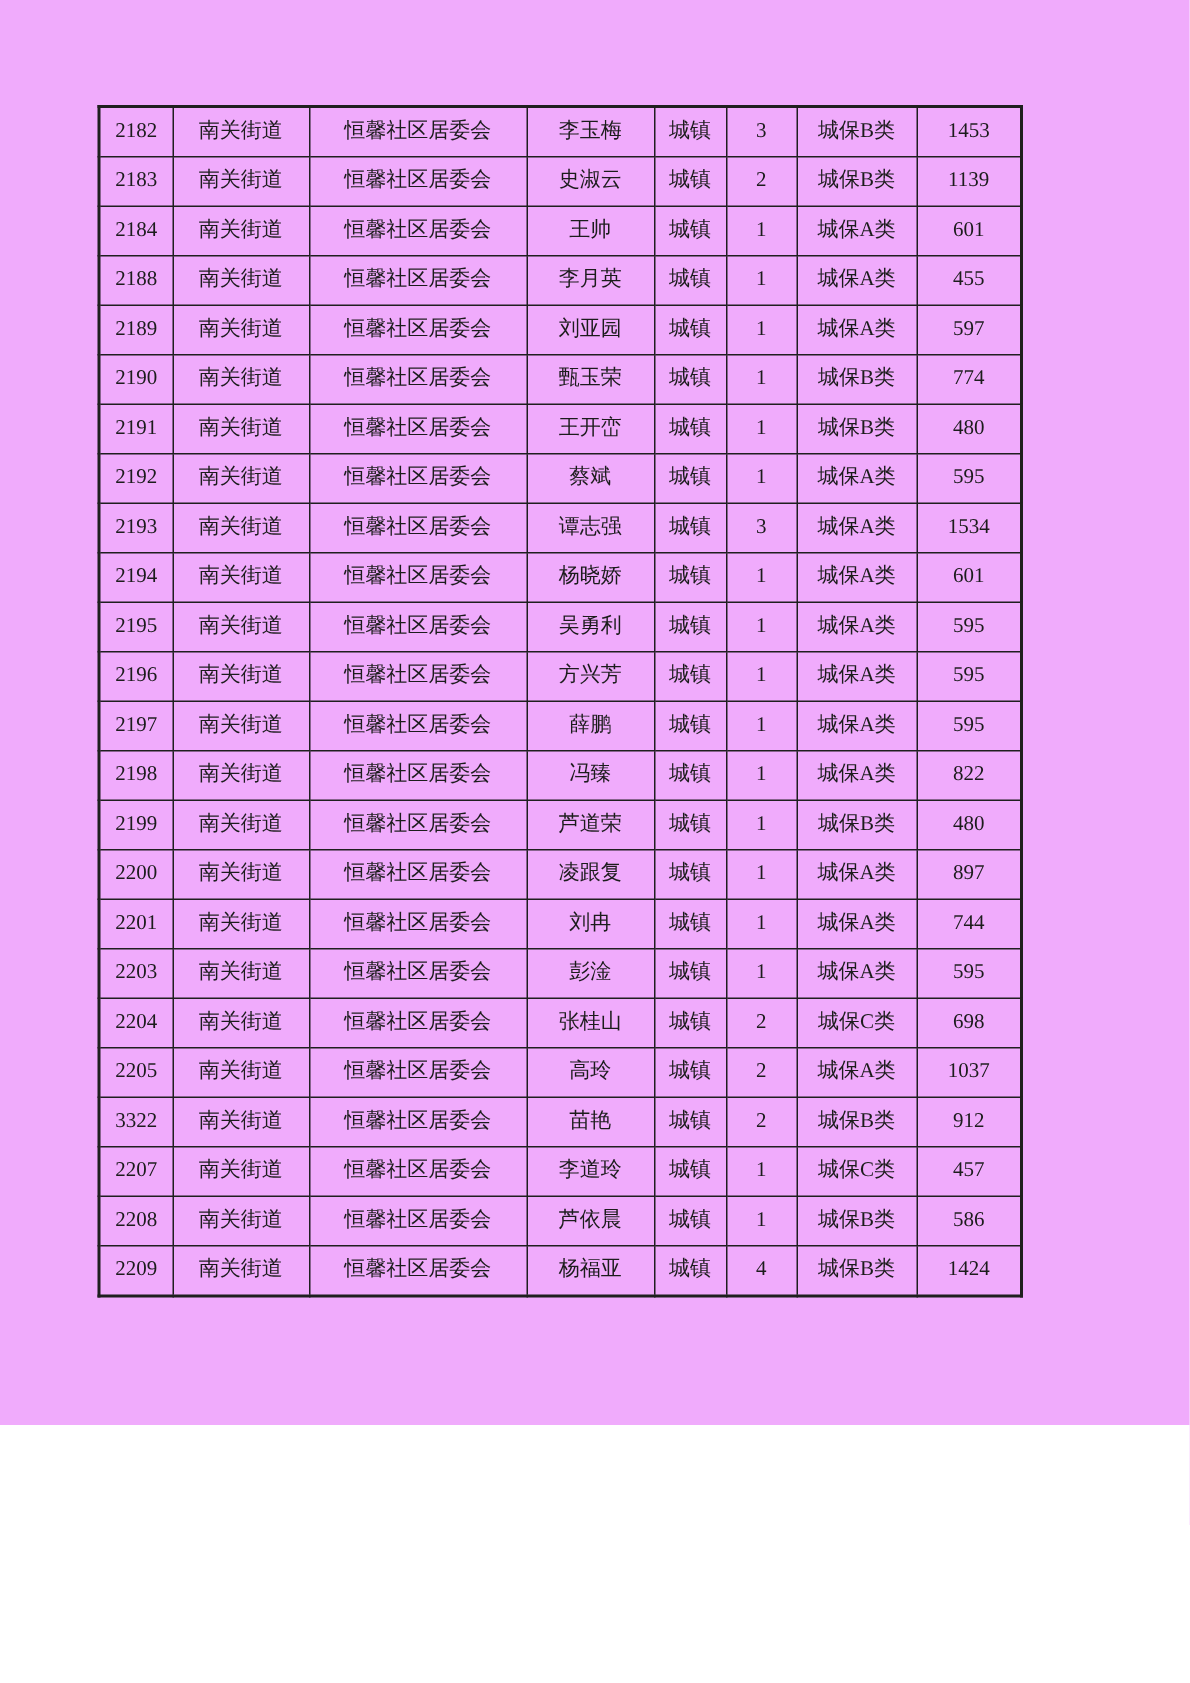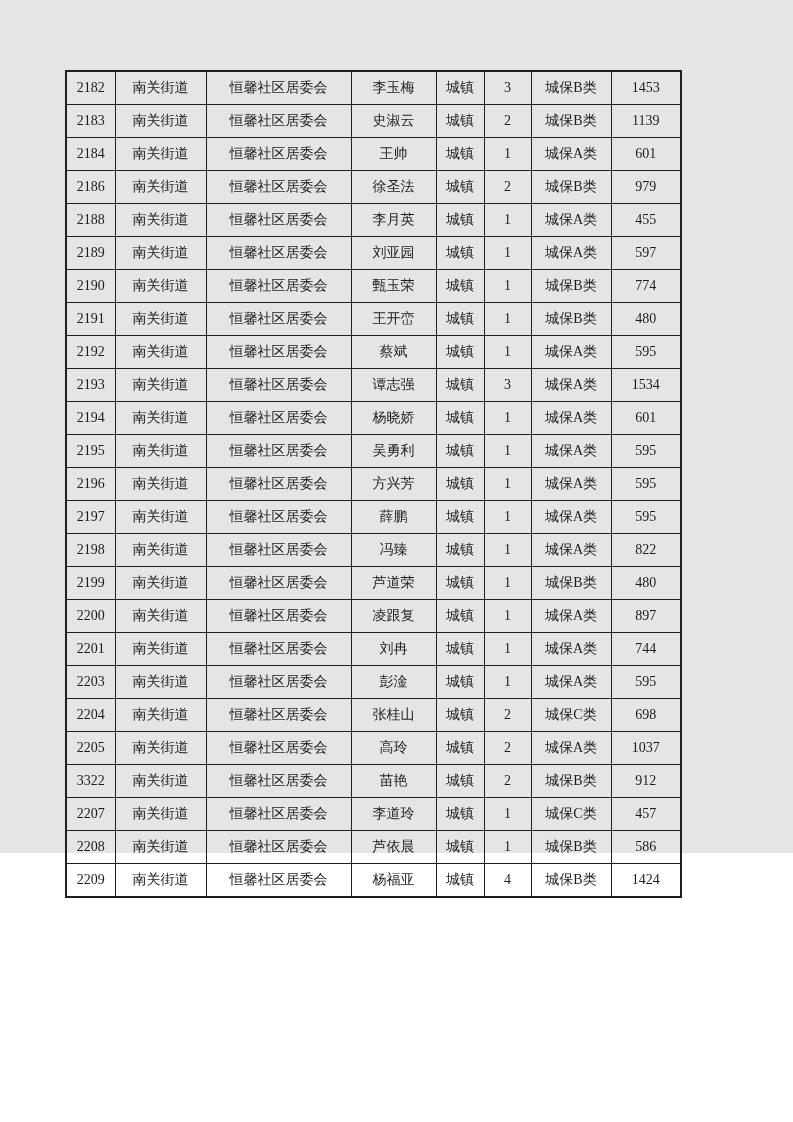--- a/index.html
+++ b/index.html
@@ -13,22 +13,22 @@
     position: relative;
     font-family: "Liberation Serif", "DejaVu Serif", serif;
     color: #1c1c1c;
     overflow: hidden;
   }
   .sheet {
     position: absolute;
     left: 0;
     top: 0;
     width: 793px;
-    height: 853px;
-    background: #e5e5e5;
+    height: 950px;
+    background: #f0abfc;
     font-family: Liberation Serif, serif;
   }
   table.data-table {
     position: absolute;
     left: 65px;
     top: 70px;
     border-collapse: collapse;
     table-layout: fixed;
     width: 615px;
     border: 2px solid #1f1f1f;
@@ -94,30 +94,20 @@
           <td>2184</td>
           <td>南关街道</td>
           <td>恒馨社区居委会</td>
           <td>王帅</td>
           <td>城镇</td>
           <td>1</td>
           <td>城保A类</td>
           <td>601</td>
         </tr>
         <tr>
-          <td>2186</td>
-          <td>南关街道</td>
-          <td>恒馨社区居委会</td>
-          <td>徐圣法</td>
-          <td>城镇</td>
-          <td>2</td>
-          <td>城保B类</td>
-          <td>979</td>
-        </tr>
-        <tr>
           <td>2188</td>
           <td>南关街道</td>
           <td>恒馨社区居委会</td>
           <td>李月英</td>
           <td>城镇</td>
           <td>1</td>
           <td>城保A类</td>
           <td>455</td>
         </tr>
         <tr>

